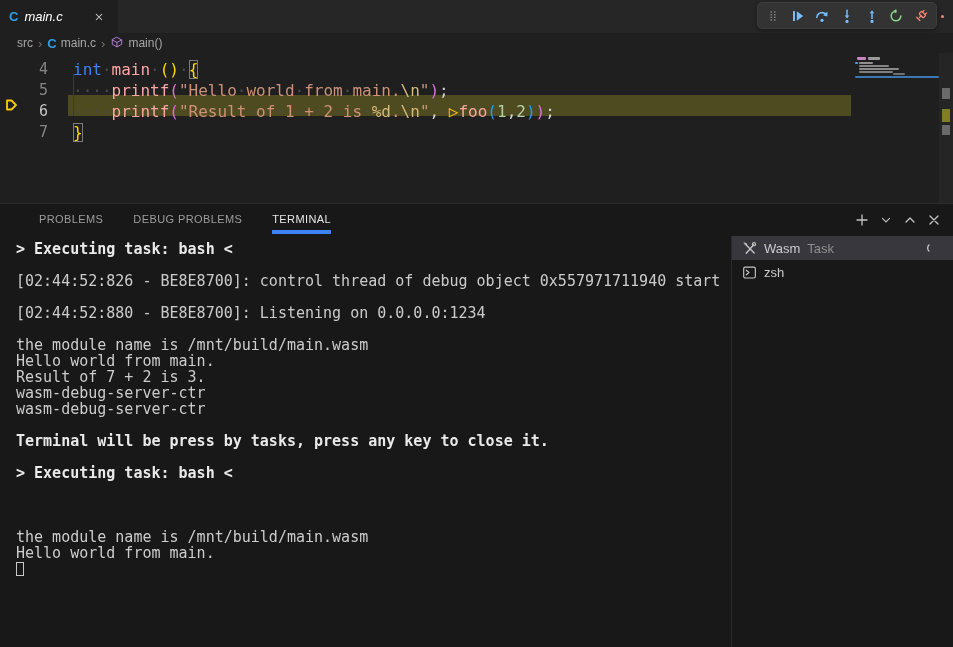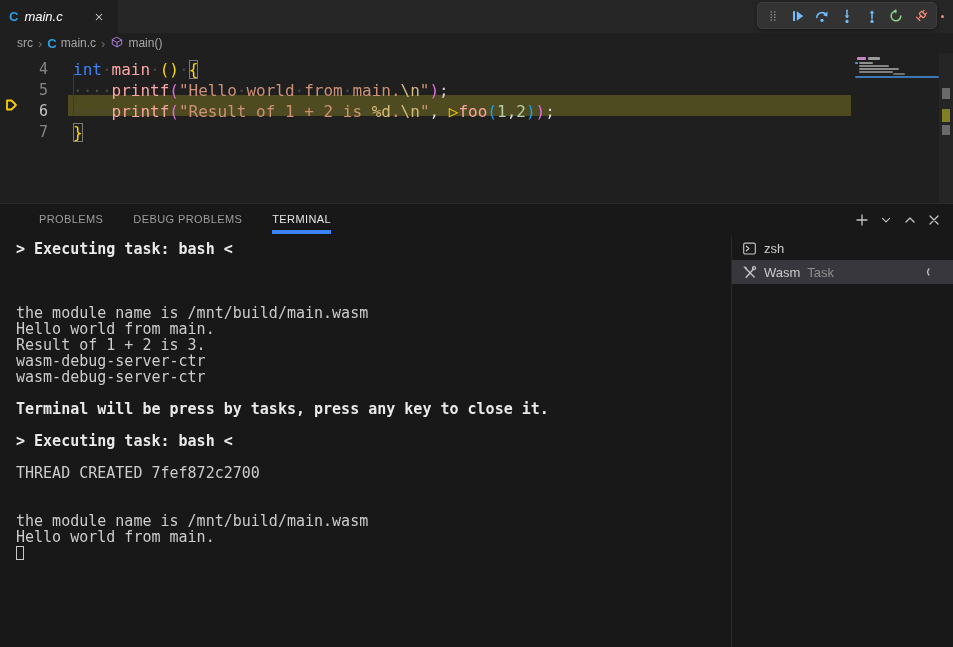--- a/index.html
+++ b/index.html
@@ -258,63 +258,64 @@
               <path d="M4 4 L12 12 M12 4 L4 12" stroke="#c5c5c5" stroke-width="1.3"></path>
             </svg>
           </span>
         </div>
       </div>
   </div>
 
   <div class="terminal mono" id="terminalOut">
       <div class="t-line t-bold">&gt; Executing task: bash &lt;</div>
       <div class="t-line"></div>
-      <div class="t-line"></div>
+      <div class="t-line">[02:44:52:826 - BE8E8700]: control thread of debug object 0x557971711940 start</div>
+      <div class="t-line"></div>
+      <div class="t-line">[02:44:52:880 - BE8E8700]: Listening on 0.0.0.0:1234</div>
       <div class="t-line"></div>
       <div class="t-line">the module name is /mnt/build/main.wasm</div>
       <div class="t-line">Hello world from main.</div>
-      <div class="t-line">Result of 1 + 2 is 3.</div>
+      <div class="t-line">Result of 7 + 2 is 3.</div>
       <div class="t-line">wasm-debug-server-ctr</div>
       <div class="t-line">wasm-debug-server-ctr</div>
       <div class="t-line"></div>
       <div class="t-line t-bold">Terminal will be press by tasks, press any key to close it.</div>
       <div class="t-line"></div>
       <div class="t-line t-bold">&gt; Executing task: bash &lt;</div>
       <div class="t-line"></div>
-      <div class="t-line">THREAD CREATED 7fef872c2700</div>
       <div class="t-line"></div>
       <div class="t-line"></div>
       <div class="t-line">the module name is /mnt/build/main.wasm</div>
       <div class="t-line">Hello world from main.</div>
       <div class="t-line"><span class="t-cursor"></span></div>
     </div>
 
   <div class="term-list" id="termList">
-      <div class="term-row">
-        <span>
-          <svg width="15" height="15" viewBox="0 0 16 16" fill="none" stroke-linecap="round" stroke-linejoin="round">
-            <rect x="1.8" y="2.2" width="12.4" height="11.6" rx="1.6" stroke="#c5c5c5" stroke-width="1.2"></rect>
-            <path d="M4.6 5.6 L7.4 8 L4.6 10.4" stroke="#c5c5c5" stroke-width="1.3"></path>
-          </svg>
-        </span>
-        <span>zsh</span>
-      </div>
       <div class="term-row selected">
         <span>
           <svg width="15" height="15" viewBox="0 0 16 16" fill="none" stroke-linecap="round" stroke-linejoin="round">
             <g stroke="#c5c5c5" stroke-width="1.5">
               <path d="M4.5 13 L12.5 4"></path>
               <circle cx="12.8" cy="3.4" r="1.7" stroke-width="1.2"></circle>
               <path d="M3.2 3 L13 12.8"></path>
               <path d="M2.2 2 L4.4 2.6 L4.8 4.6" stroke-width="1.1"></path>
             </g>
           </svg>
         </span>
         <span>Wasm</span>
         <span class="detail">Task</span>
         <span class="spinner">
           <svg width="14" height="14" viewBox="0 0 16 16" fill="none" stroke-linecap="round" stroke-linejoin="round">
             <path d="M4.5 11.5 A4.9 4.9 0 0 1 4.5 4.5" stroke="#c5c5c5" stroke-width="1.5"></path>
           </svg>
         </span>
       </div>
+      <div class="term-row">
+        <span>
+          <svg width="15" height="15" viewBox="0 0 16 16" fill="none" stroke-linecap="round" stroke-linejoin="round">
+            <rect x="1.8" y="2.2" width="12.4" height="11.6" rx="1.6" stroke="#c5c5c5" stroke-width="1.2"></rect>
+            <path d="M4.6 5.6 L7.4 8 L4.6 10.4" stroke="#c5c5c5" stroke-width="1.3"></path>
+          </svg>
+        </span>
+        <span>zsh</span>
+      </div>
     </div>
 </div>
 
 </body></html>

